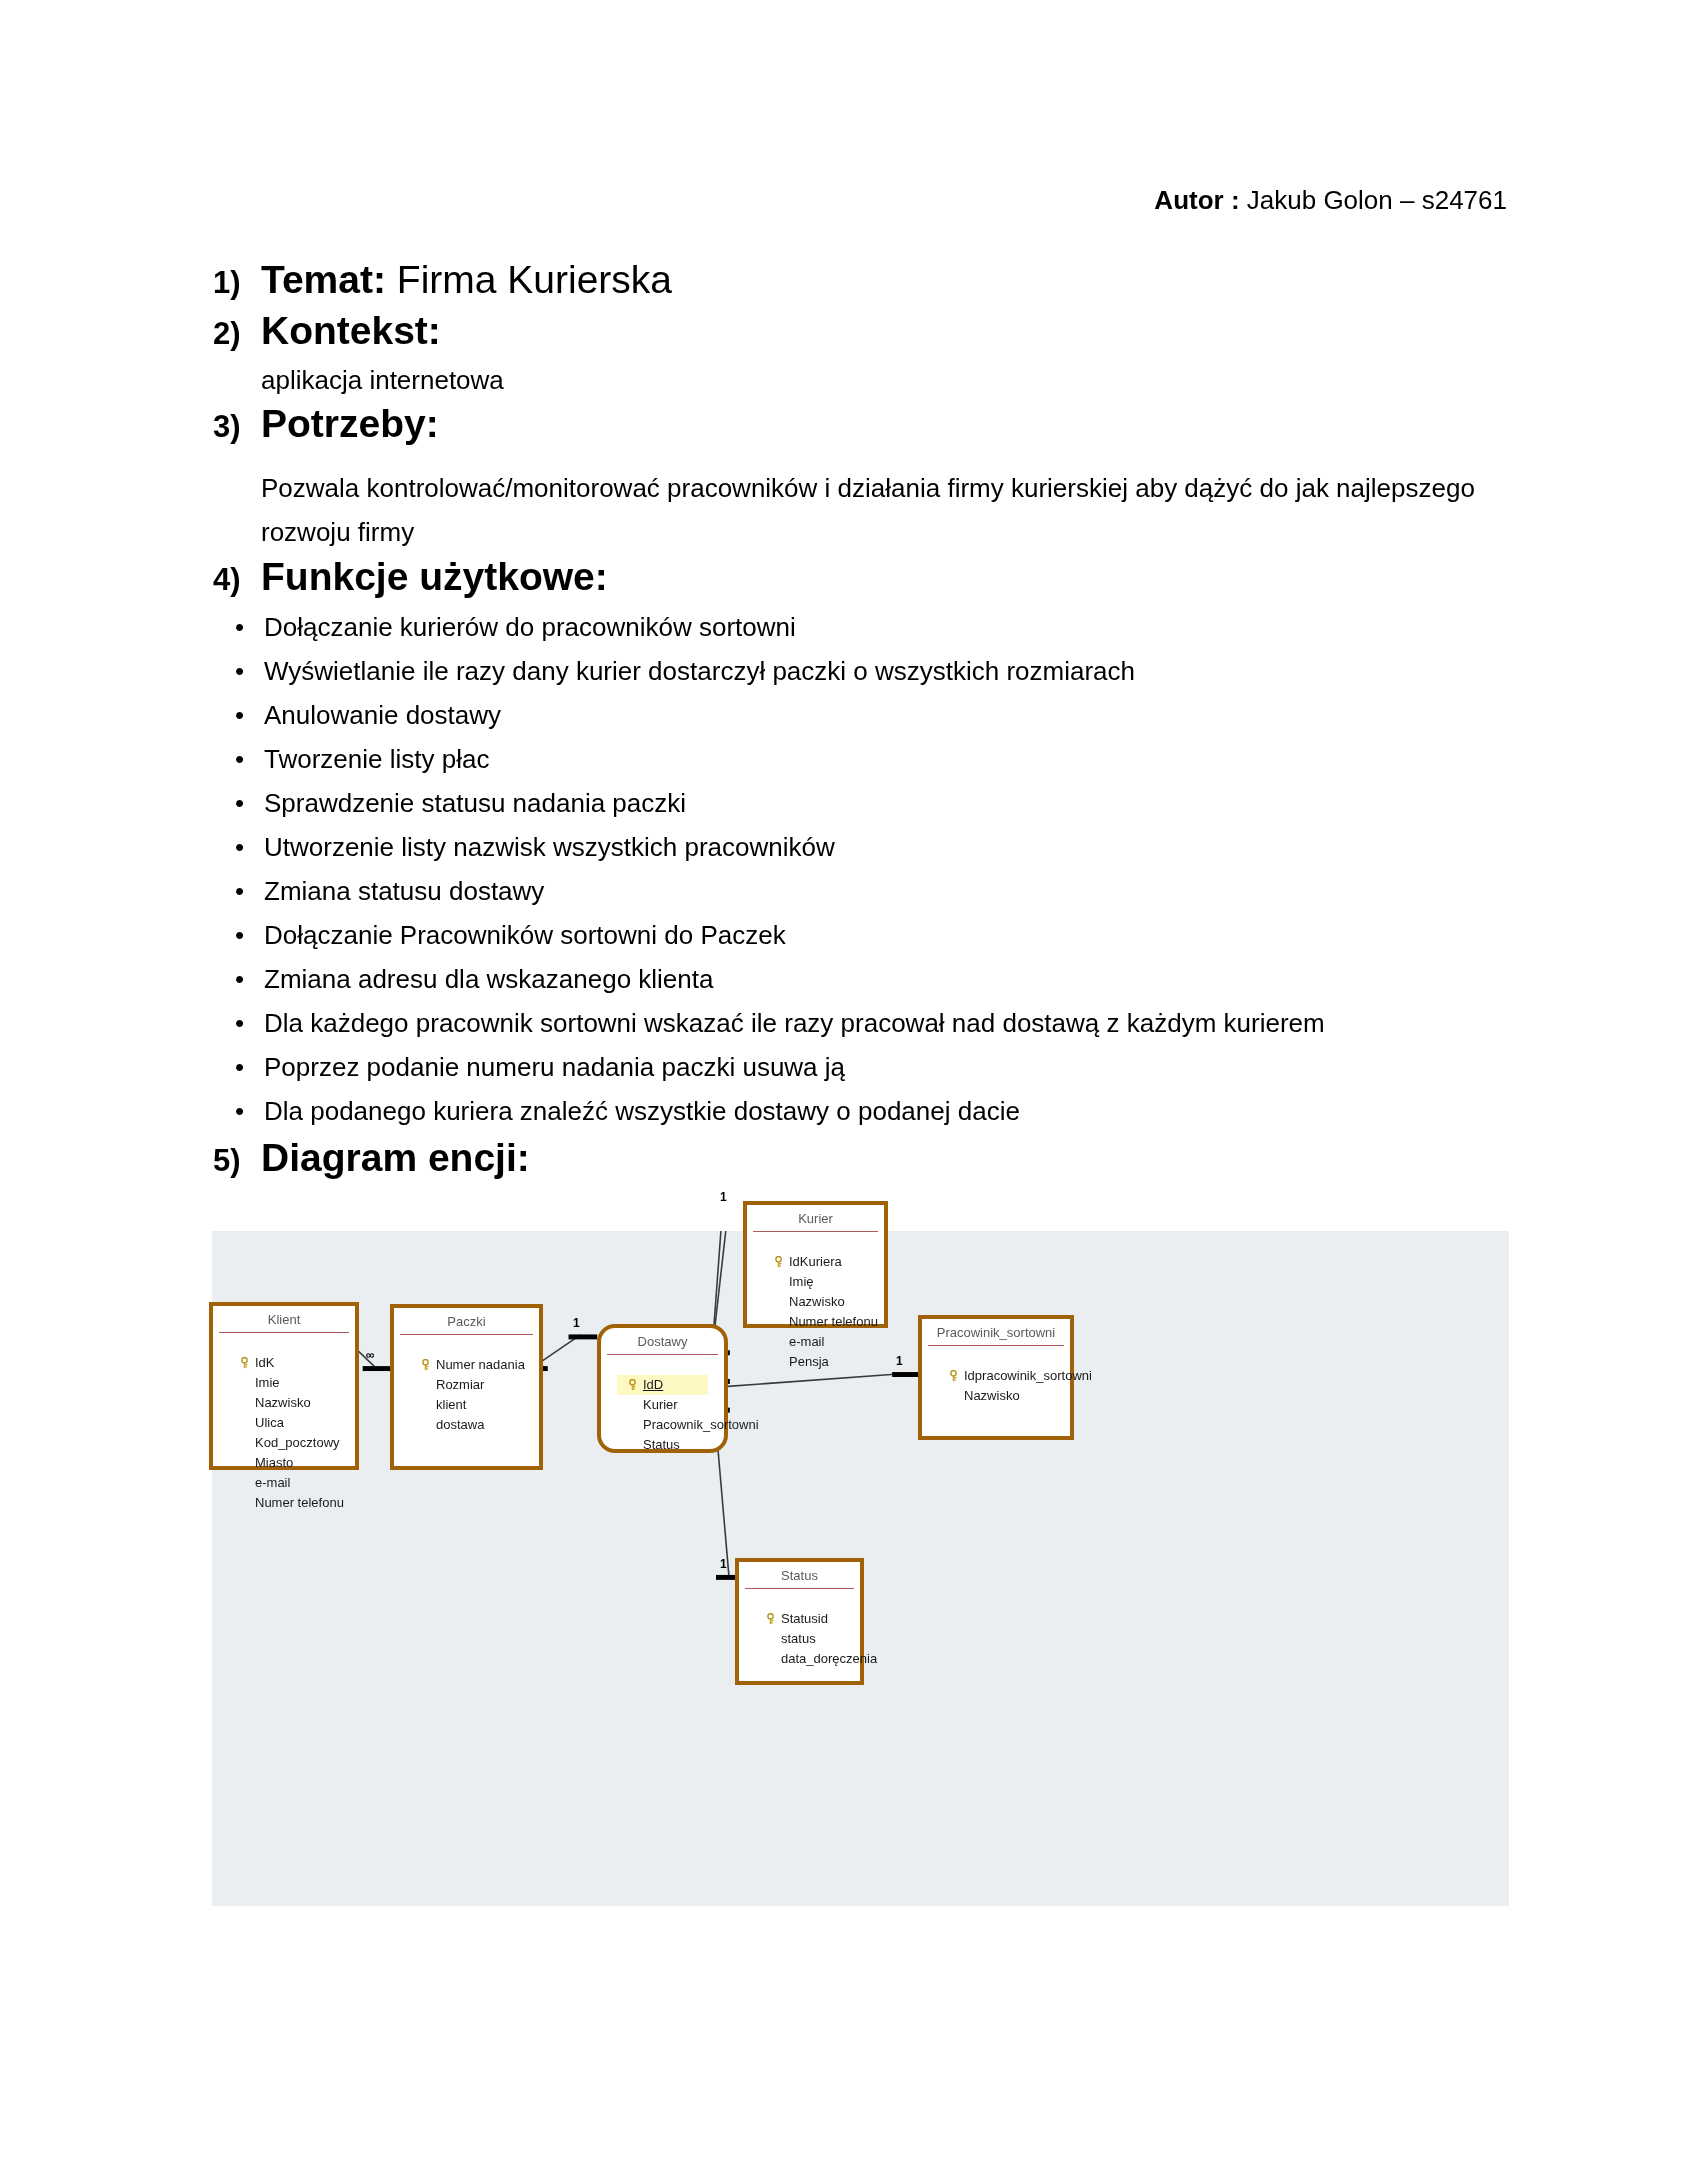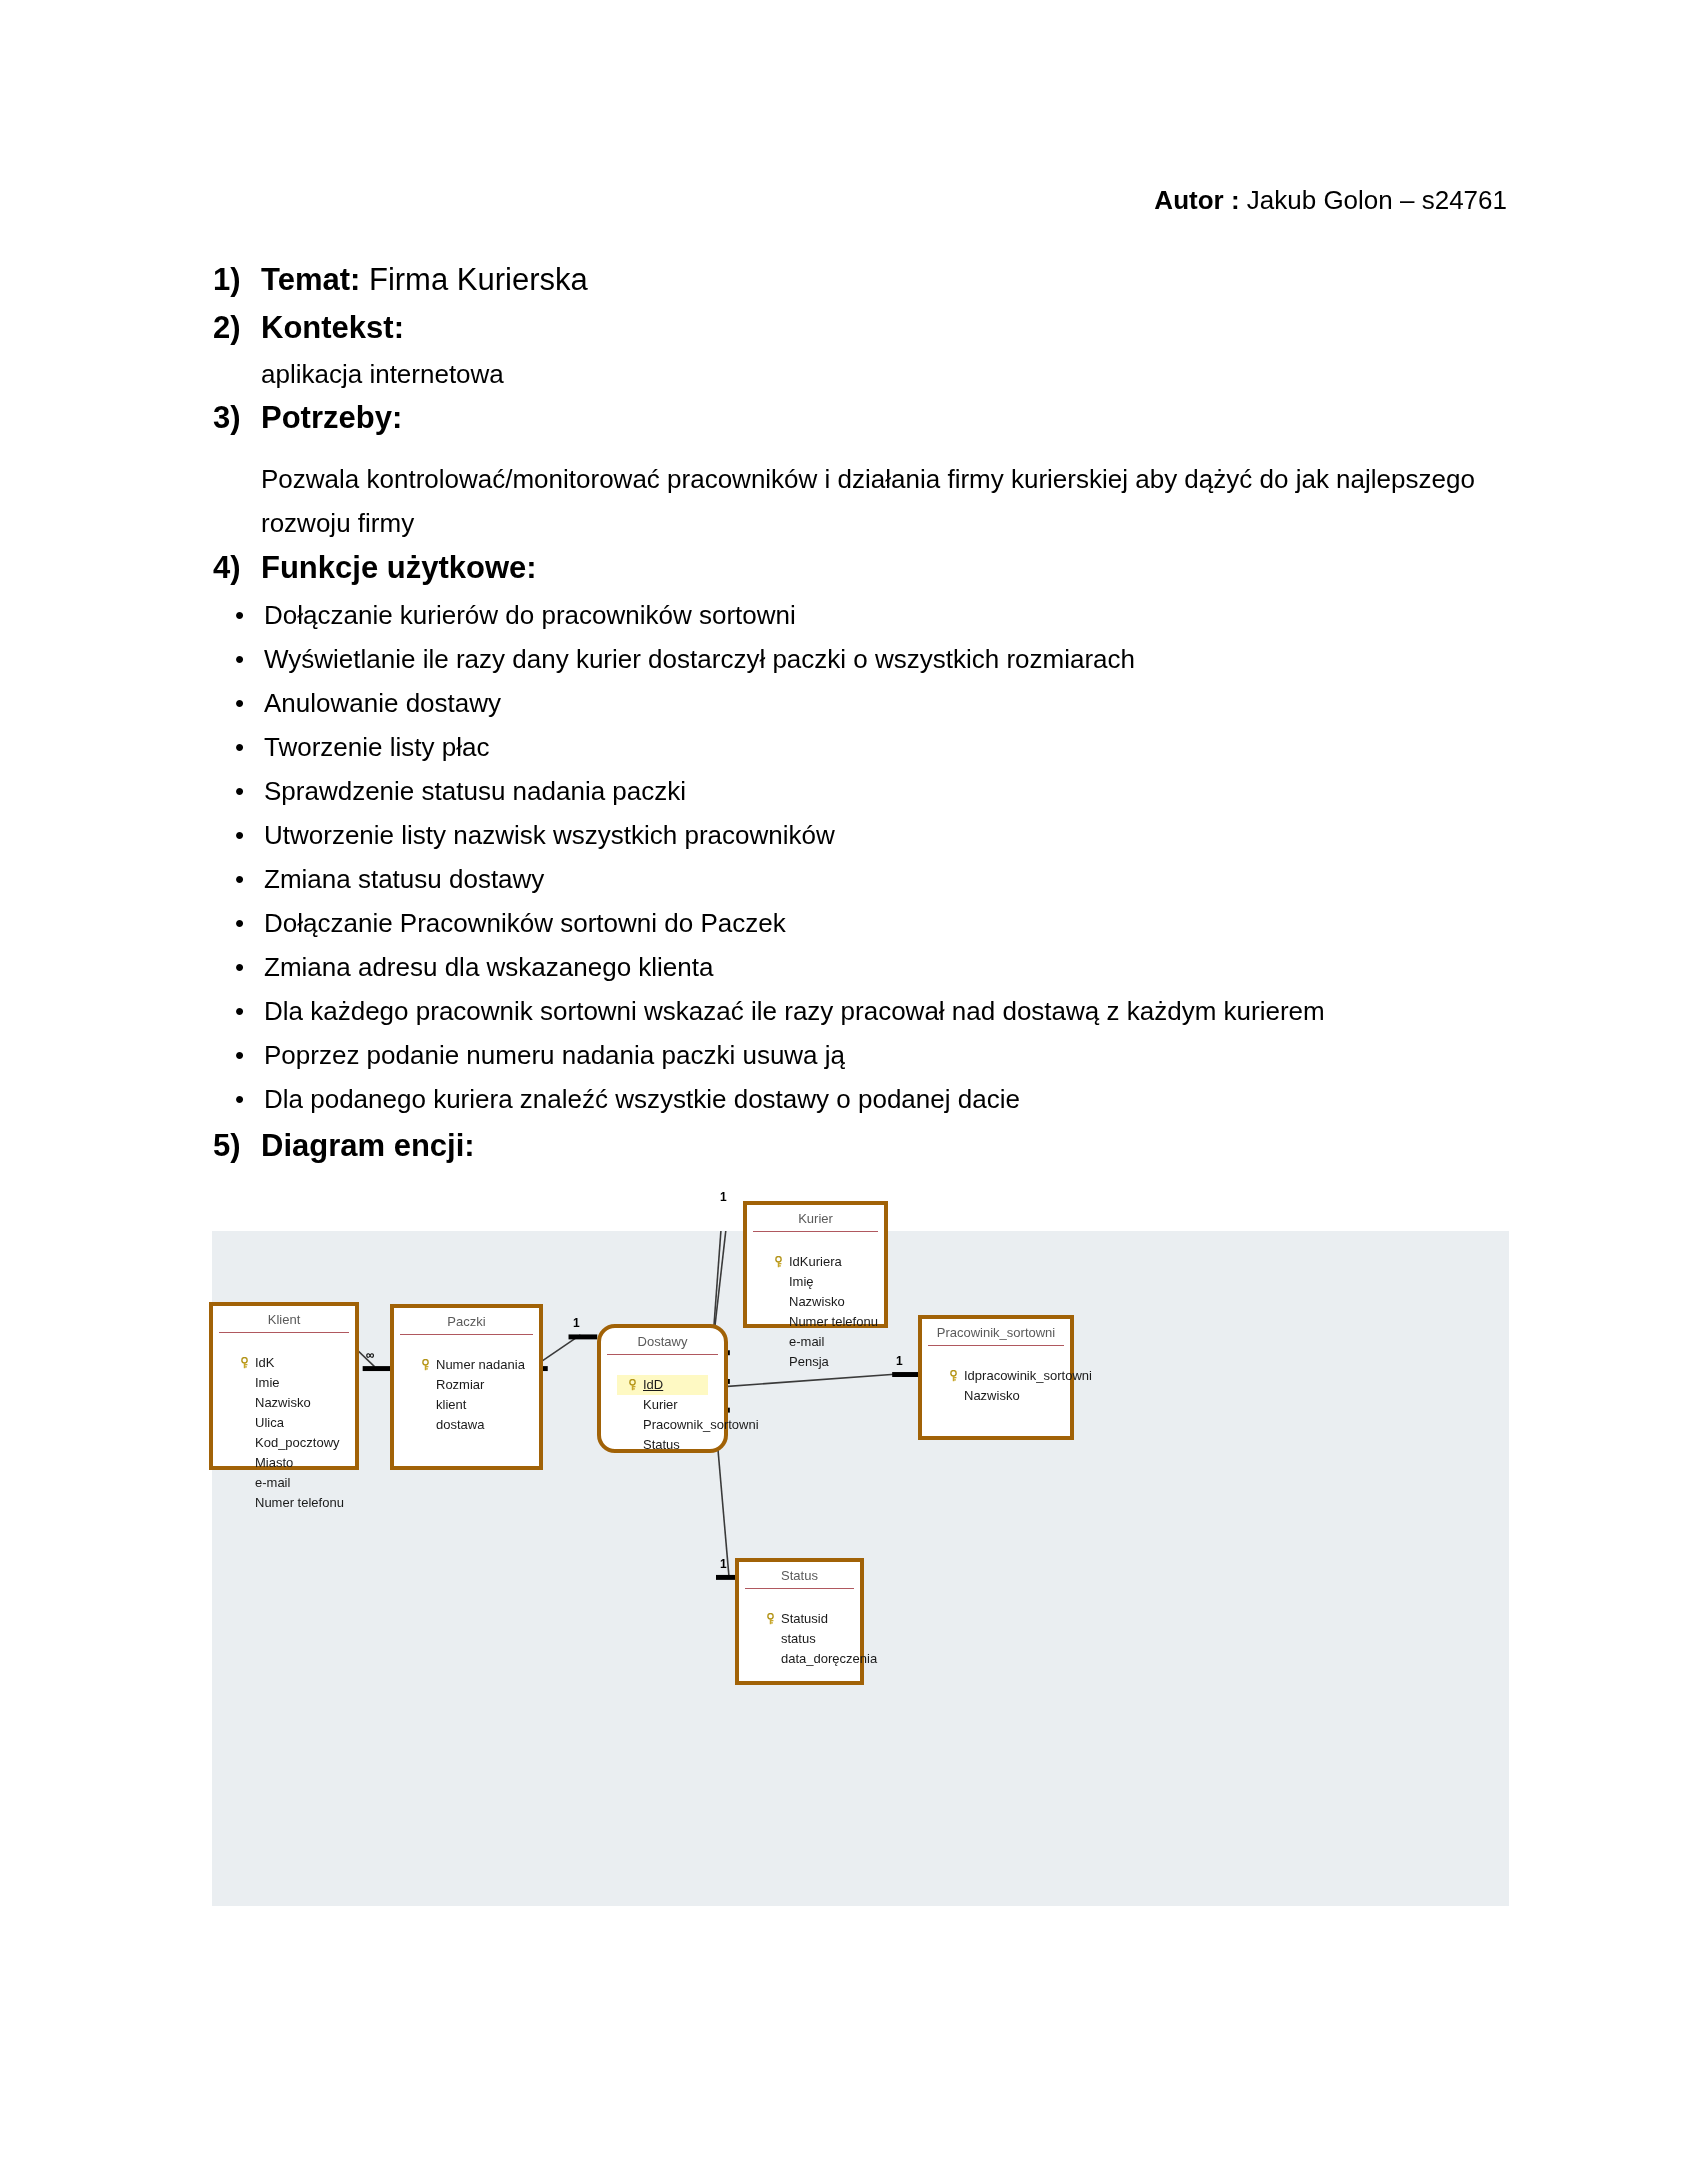--- a/index.html
+++ b/index.html
@@ -50,21 +50,21 @@
     margin-bottom: 2px;
   }
   .num-marker {
     font-weight: bold;
     font-size: 31px;
     line-height: 46px;
     width: 48px;
     flex: 0 0 48px;
   }
   .num-head {
-    font-size: 31px;
+    font-size: 39px;
     line-height: 46px;
     font-weight: bold;
     text-align: right;
   }
   .num-head .normal {
     font-weight: normal;
   }
 
   .sub-text {
     margin-left: 48px;

